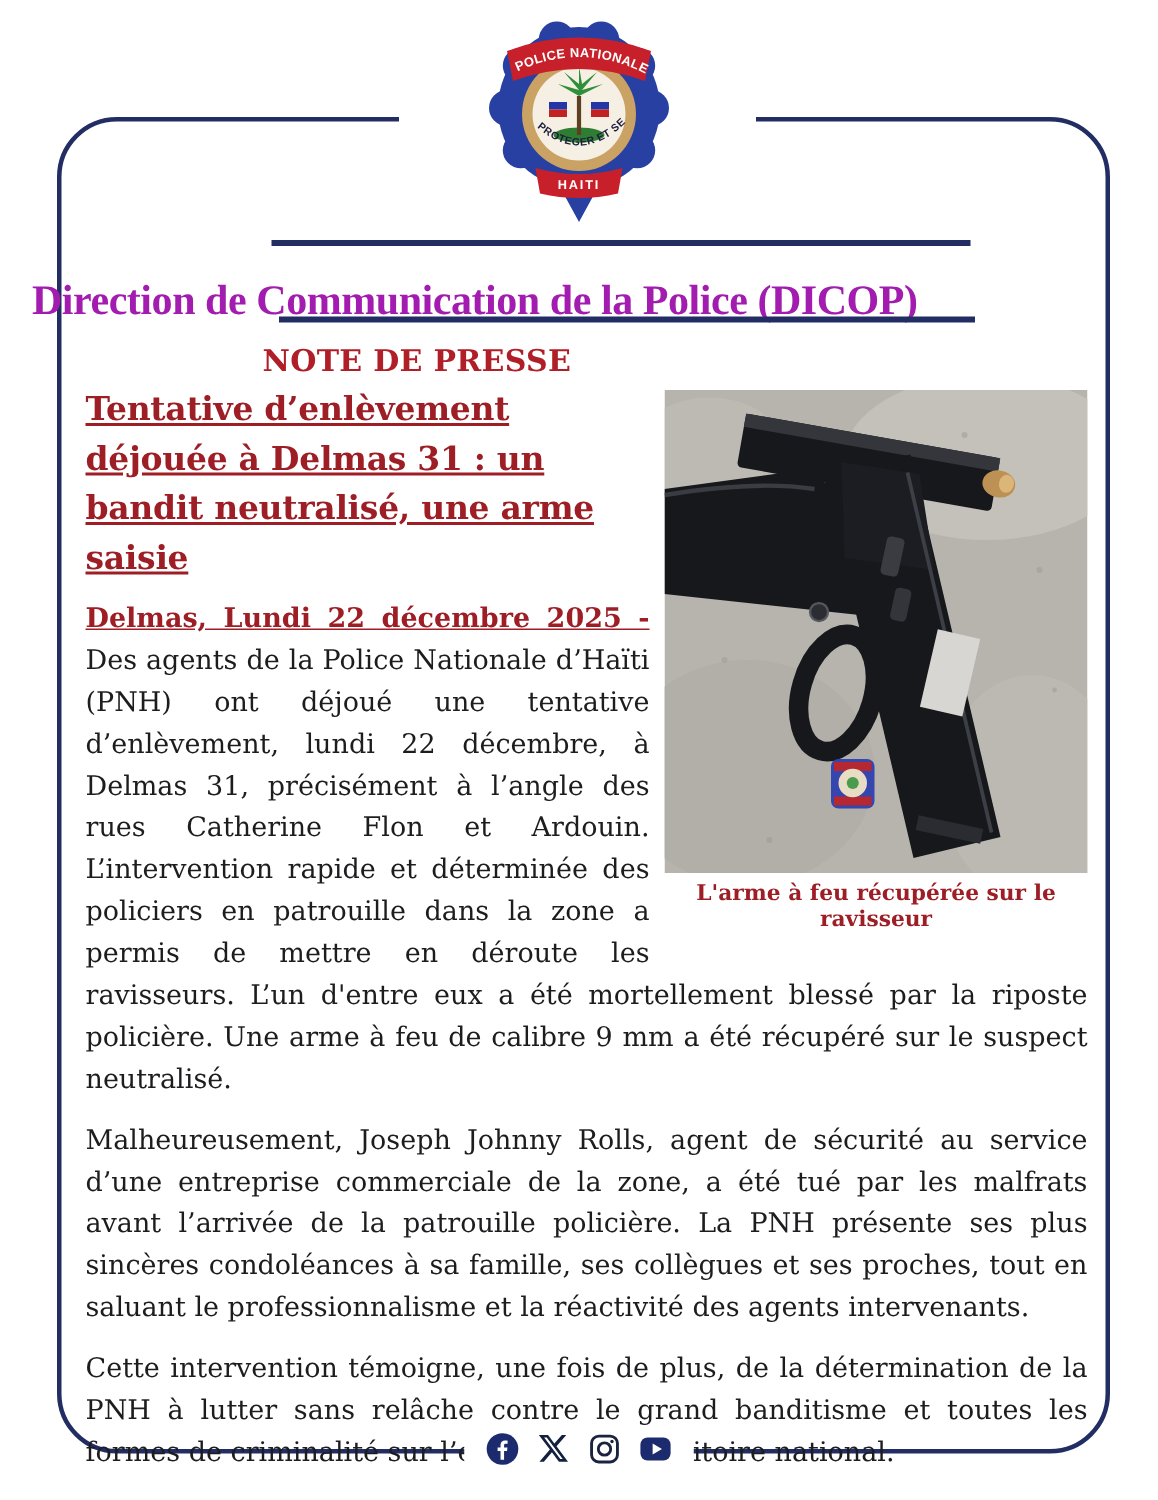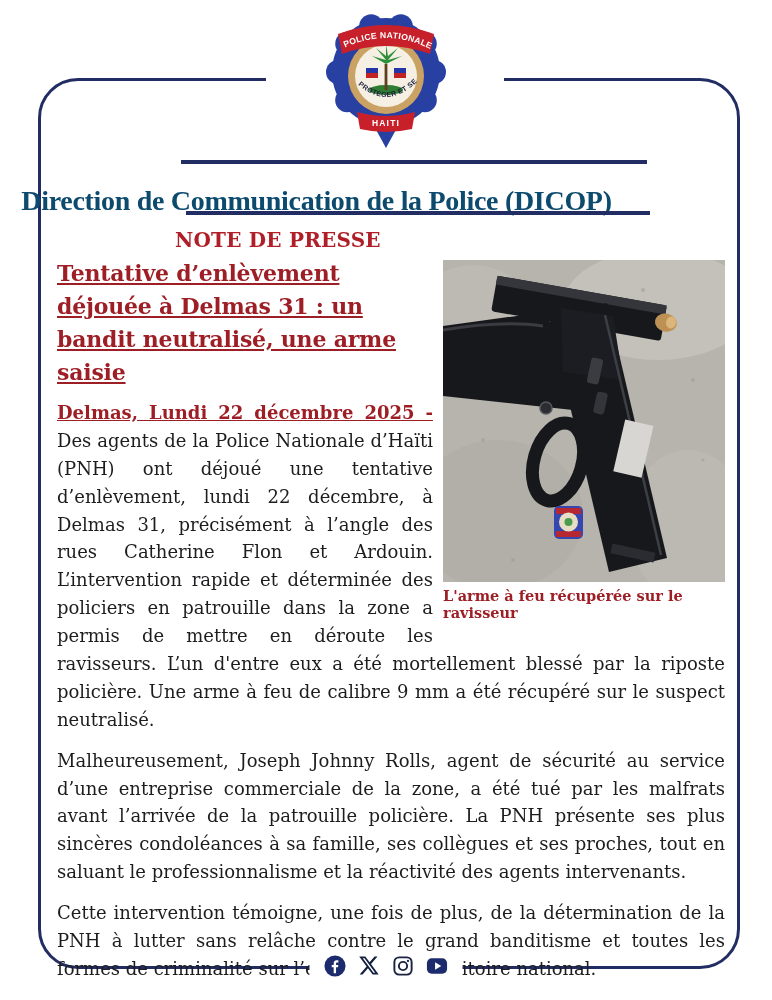--- a/index.html
+++ b/index.html
@@ -17,32 +17,32 @@
   }
   
   .logo-wrap{position:absolute;left:50%;top:6px;transform:translateX(-50%);width:124px;height:146px;}
   
   .rule{position:absolute;height:3.5px;background:#222d63;}
   .rule-top{left:181px;top:160px;width:466px;}
   .rule-bottom{left:186px;top:211px;width:464px;}
   .page-title{
     position:absolute;left:0;top:166px;width:633px;text-align:center;
     font-family:"Liberation Serif",serif;font-weight:bold;
-    font-size:28px;color:#0c4a6e;letter-spacing:-0.3px;
+    font-size:28px;color:#a21caf;letter-spacing:-0.3px;
   }
   .note-label{
     position:absolute;left:175px;top:228px;
     font-size:20px;font-weight:bold;color:#b01f27;letter-spacing:0.2px;
   }
   
   .article{
     position:absolute;left:57px;top:257px;width:668px;
     font-size:18px;line-height:1.55;color:#1d1d1f;
   }
-  .photo-fig{float:right;width:282px;margin:3px 0 4px 10px;}
+  .photo-fig{float:right;width:282px;margin:3px 0 4px 10px;text-align:center;}
   .photo-fig svg{display:block;}
   .photo-caption{
     margin-top:5px;font-size:14.5px;font-weight:bold;color:#9e1e26;line-height:1.2;
   }
   .headline{
     margin:0 0 10px 0;font-size:22px;line-height:1.5;font-weight:bold;color:#9e1e26;
     letter-spacing:-0.2px;
     text-decoration:underline;
   }
   .body-par{margin:0 0 13px 0;text-align:justify;}

